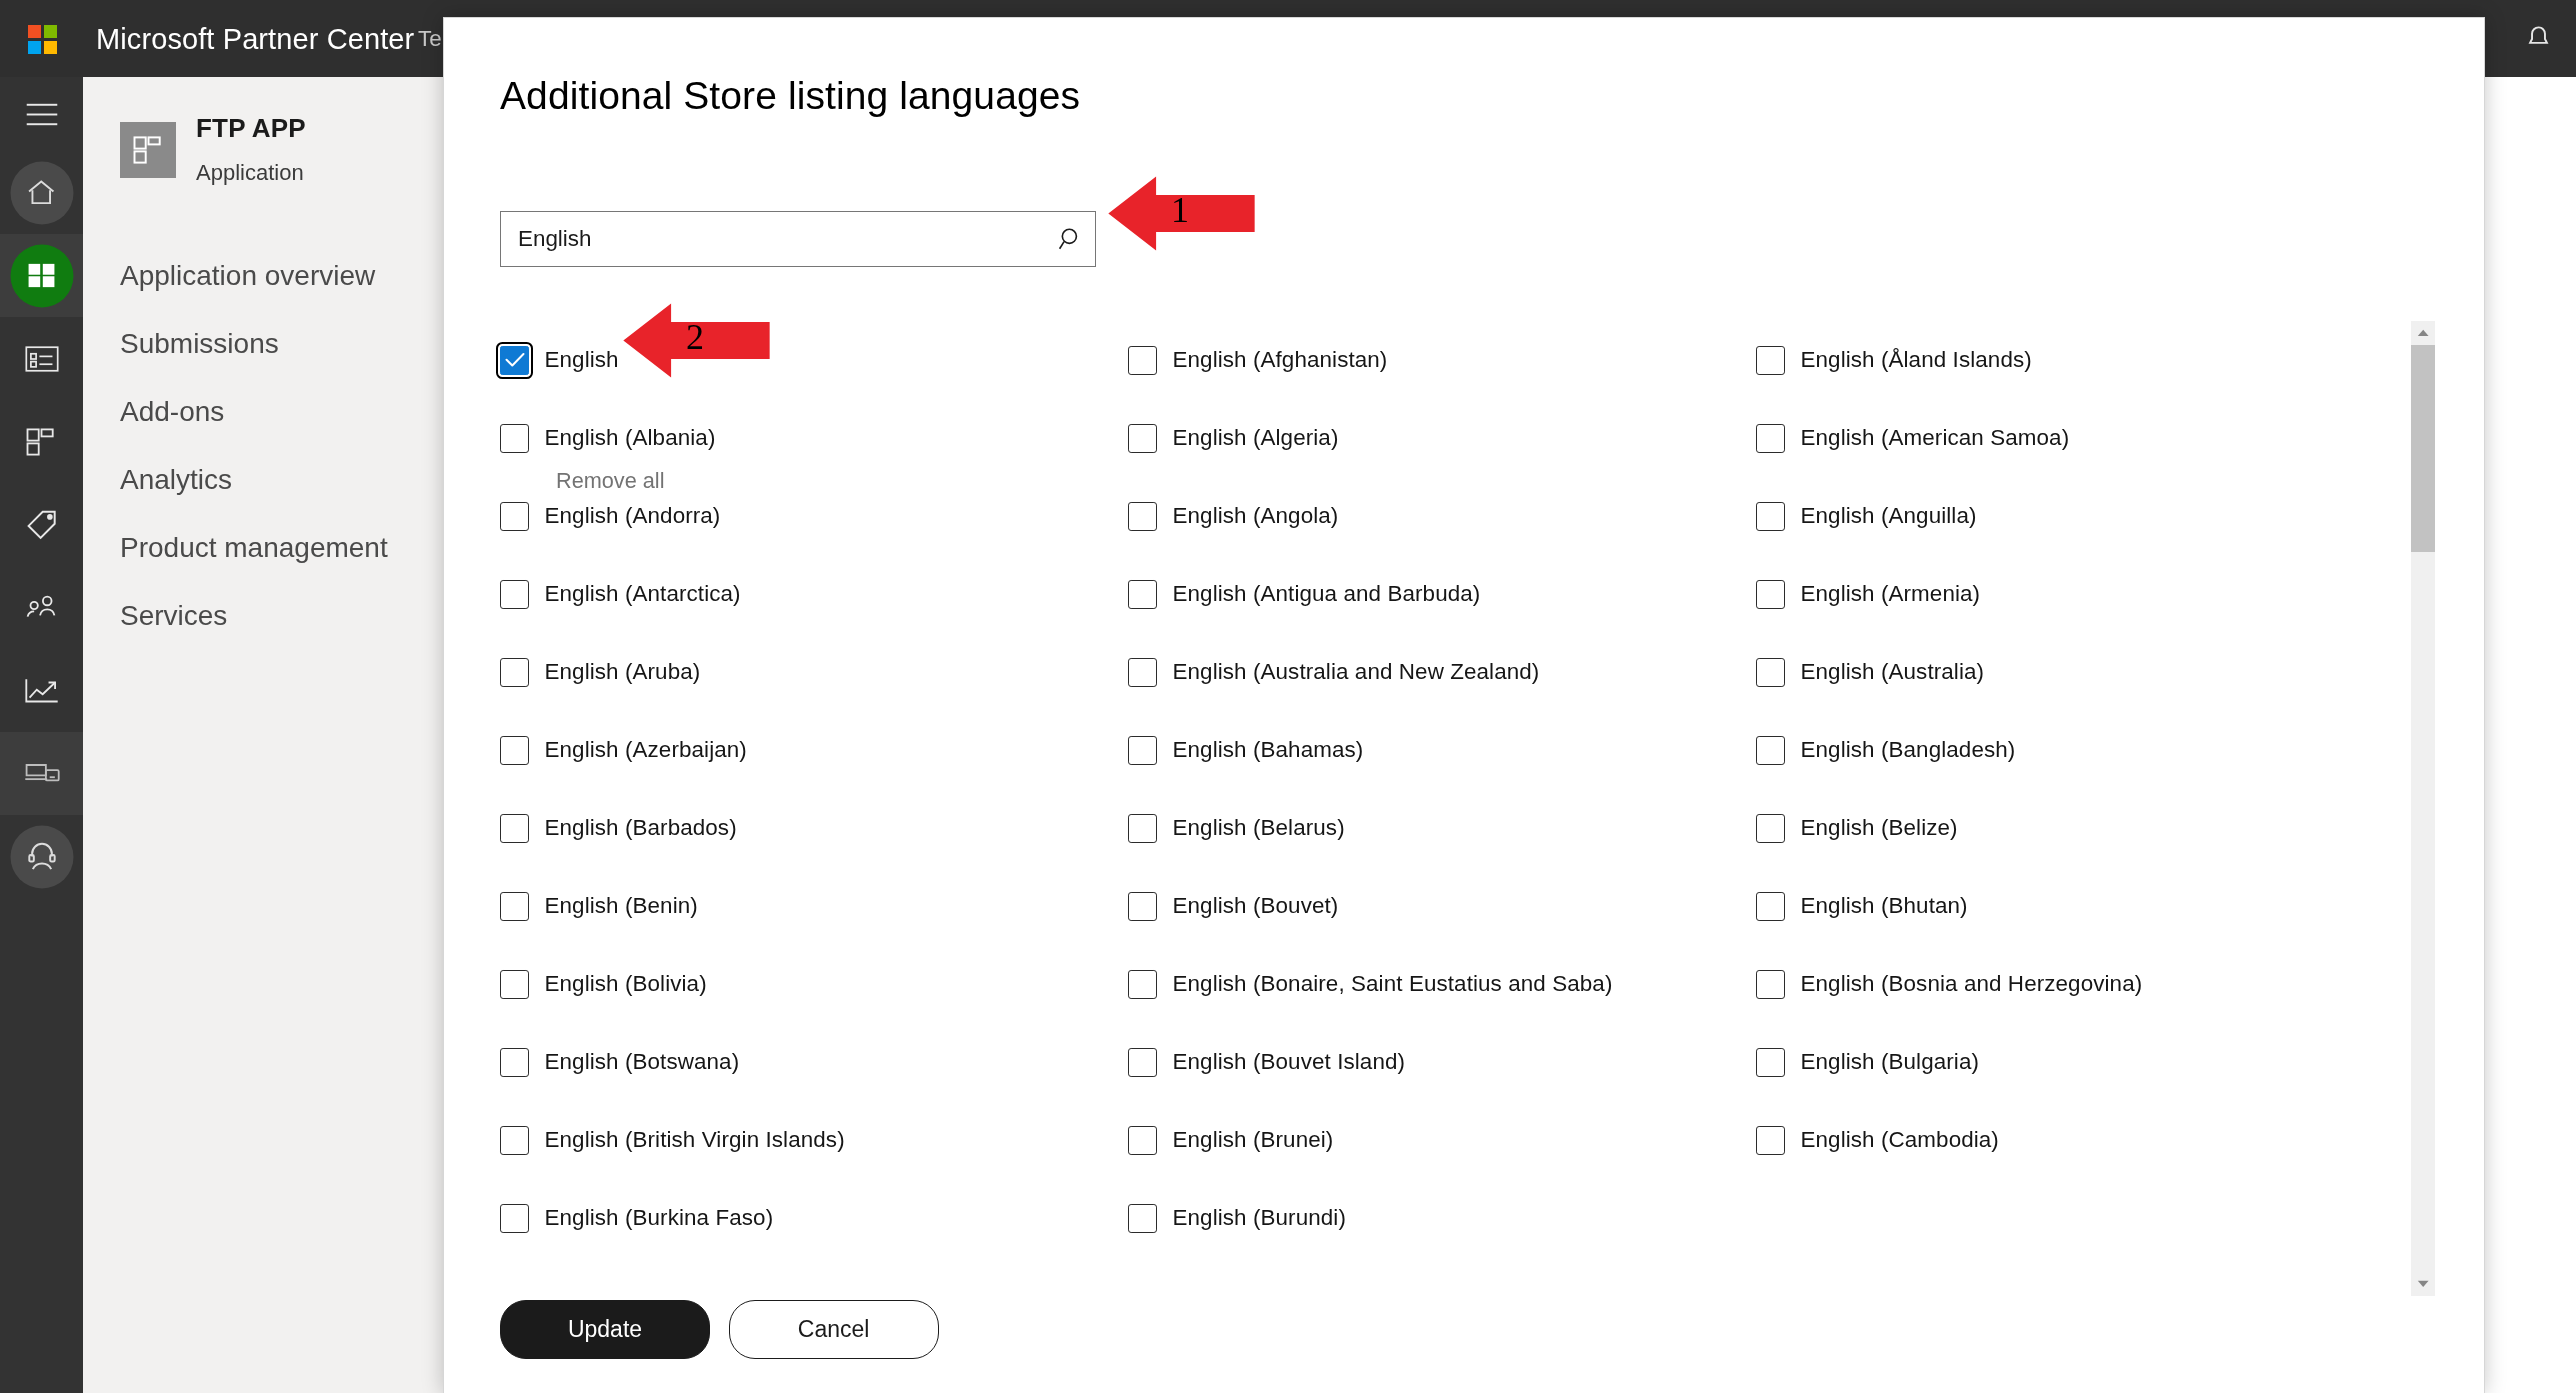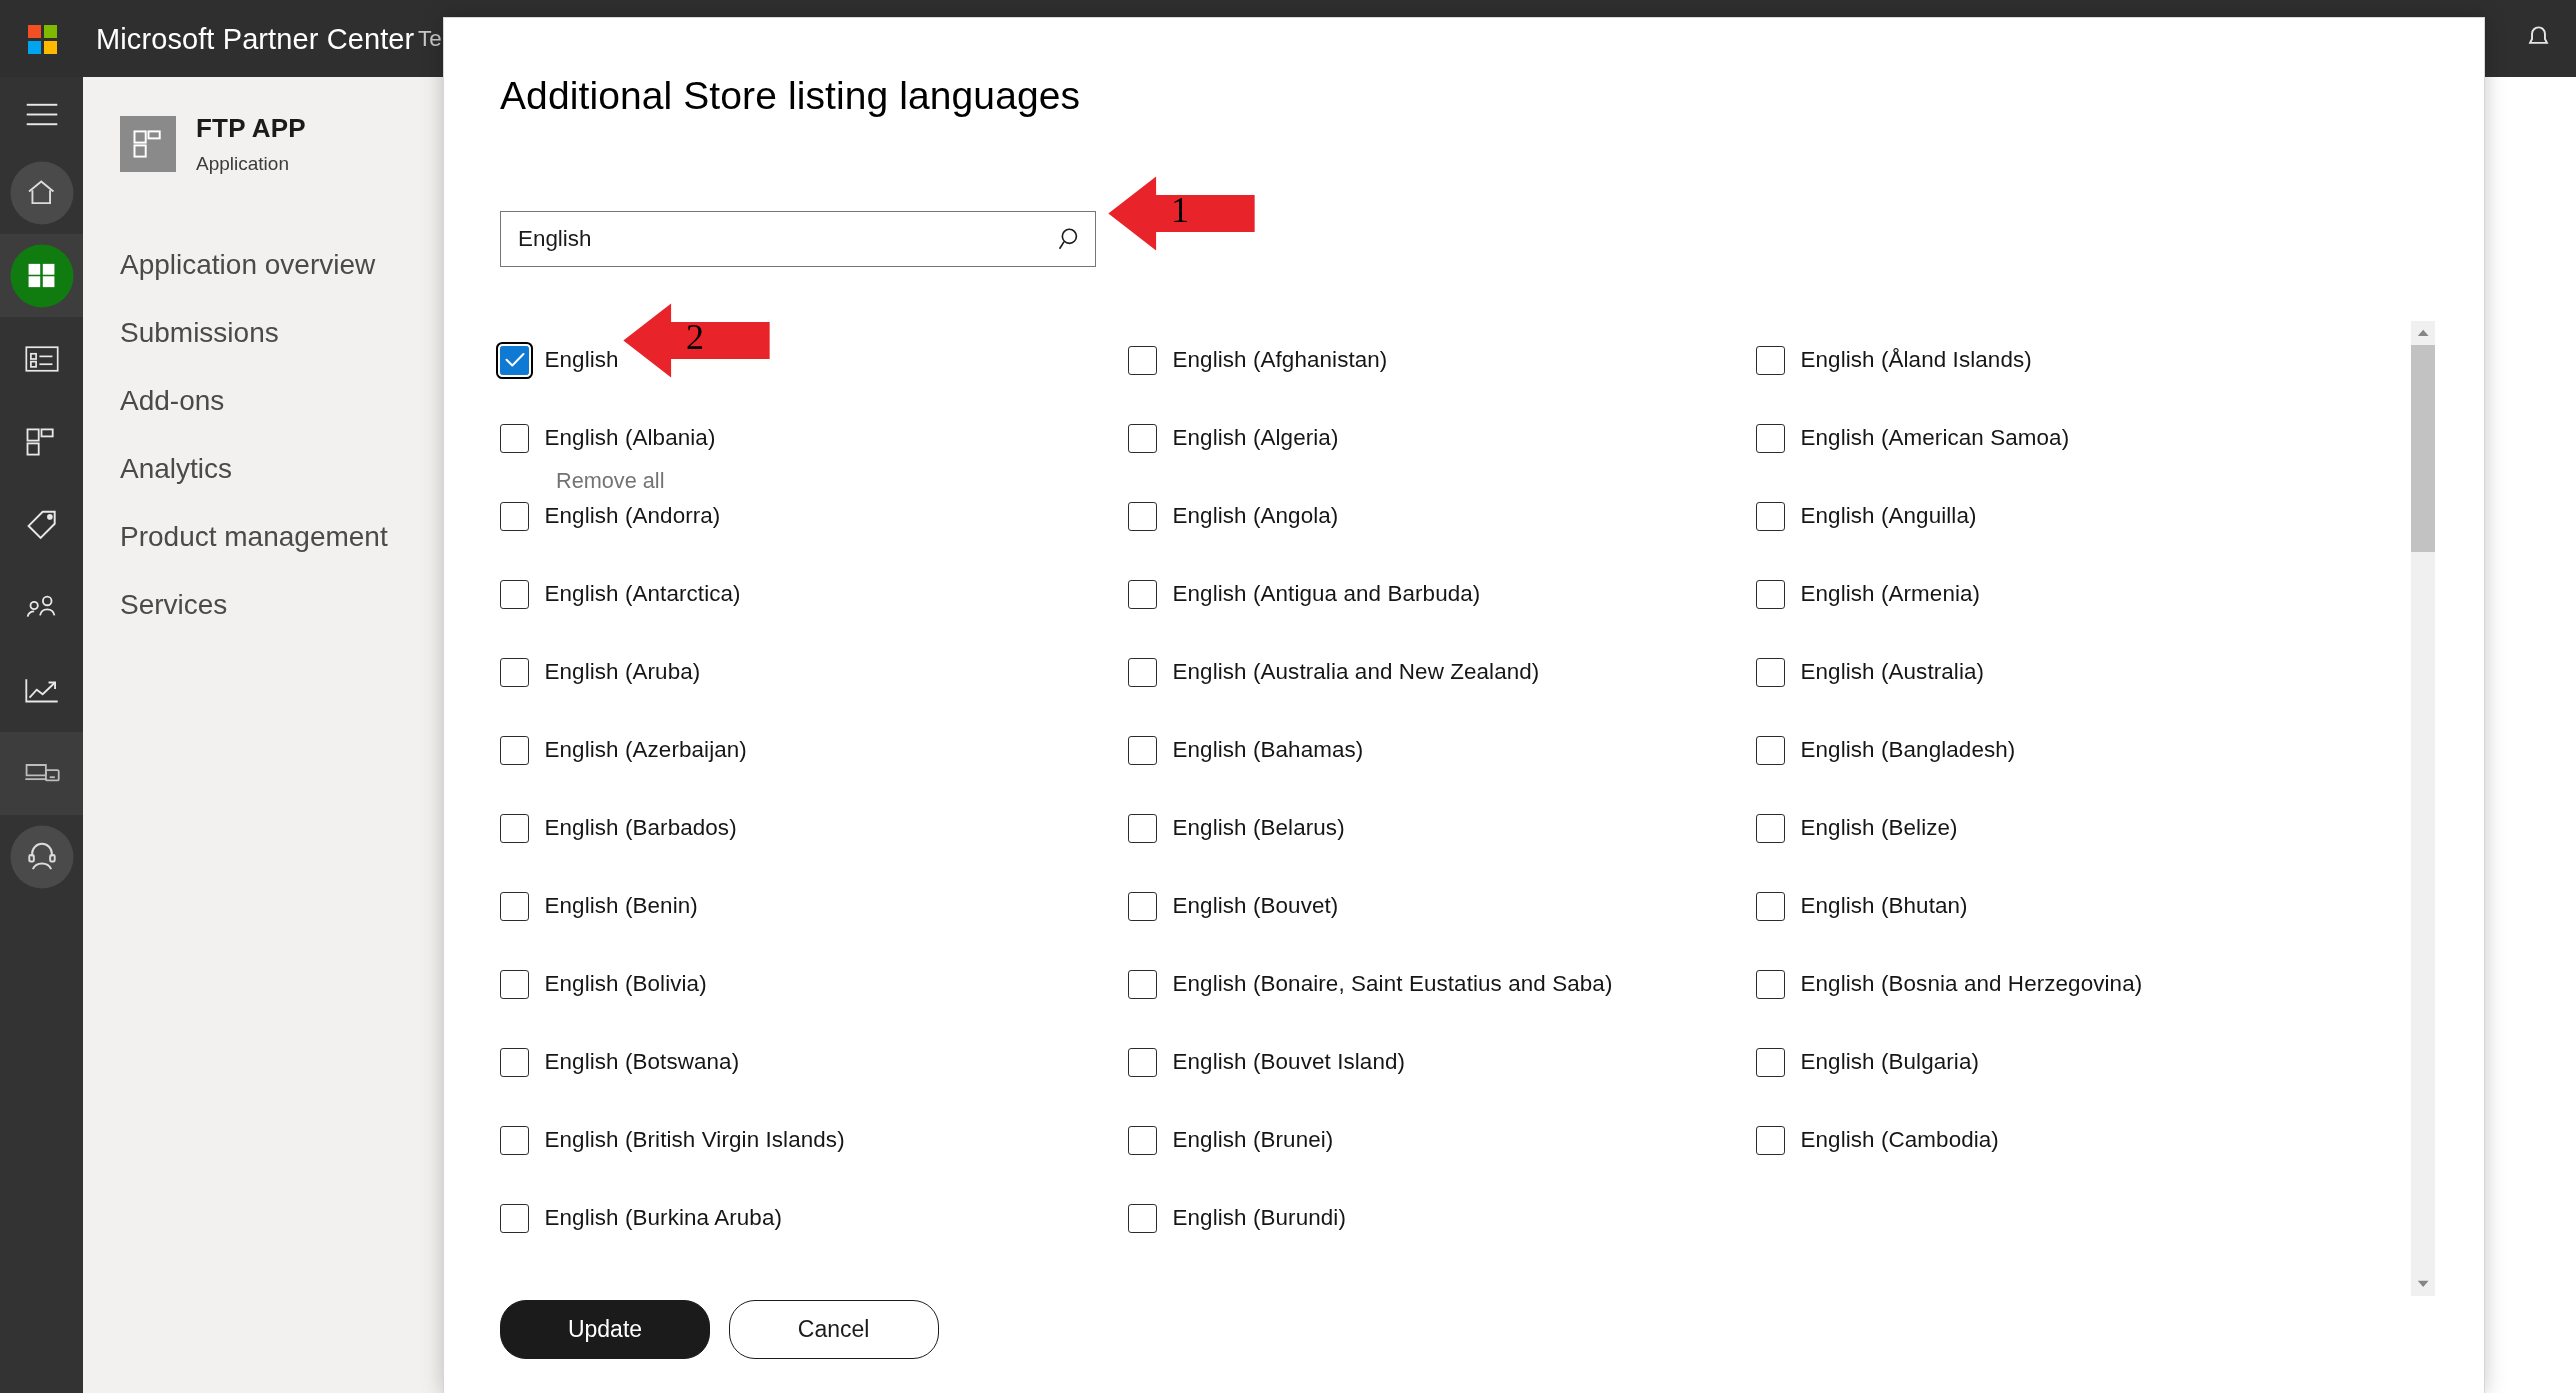--- a/index.html
+++ b/index.html
@@ -63,21 +63,21 @@
   #navpanel {
     position: absolute; left: 83px; top: 77px; width: 364px; height: 1317px;
     background: #f2f1f0;
   }
   #app-head { display: flex; align-items: center; gap: 20px; padding: 37px 0 0 37px; }
   #app-tile {
     width: 56px; height: 56px; background: #8a8a8a;
     display: flex; align-items: center; justify-content: center; flex: 0 0 auto;
   }
   #app-name { font-size: 26px; font-weight: 700; color: #1b1b1b; line-height: 1.15; letter-spacing: 0.2px; }
-  #app-kind { font-size: 19px; color: #3b3b3b; margin-top: 9px; }
+  #app-kind { font-size: 22px; color: #3b3b3b; margin-top: 16px; }
 
   #navlist { margin-top: 56px; }
   .nav-item {
     font-size: 28px; color: #4a4a4a; padding: 0 0 0 37px;
     height: 68px; display: flex; align-items: center; white-space: nowrap;
   }
 
   
   #modal {
     position: absolute; left: 443px; top: 17px; width: 2042px; height: 1377px;
@@ -378,21 +378,21 @@
           <div class="opt">
             <span class="cbx"></span>
             <span class="opt-label">English (Botswana)</span>
           </div>
           <div class="opt">
             <span class="cbx"></span>
             <span class="opt-label">English (British Virgin Islands)</span>
           </div>
           <div class="opt">
             <span class="cbx"></span>
-            <span class="opt-label">English (Burkina Aruba)</span>
+            <span class="opt-label">English (Burkina Faso)</span>
           </div>
           <div class="opt">
             <span class="cbx"></span>
             <span class="opt-label">English (Afghanistan)</span>
           </div>
           <div class="opt">
             <span class="cbx"></span>
             <span class="opt-label">English (Algeria)</span>
           </div>
           <div class="opt">

